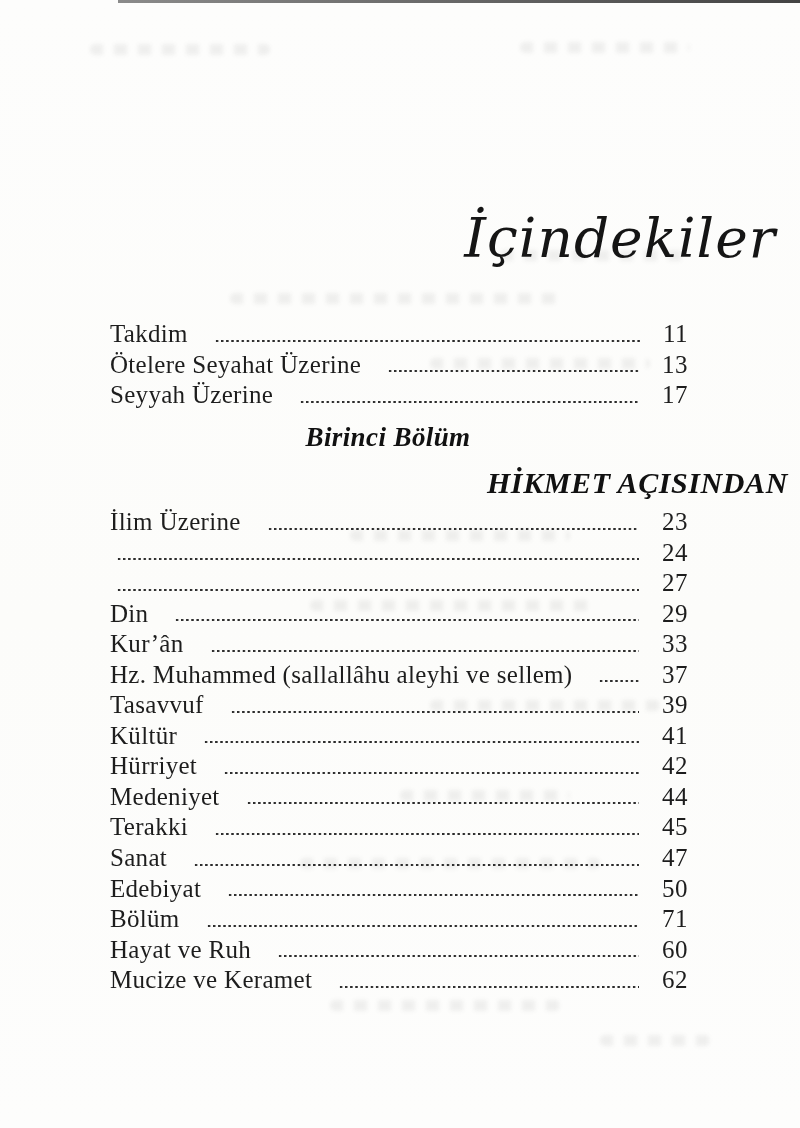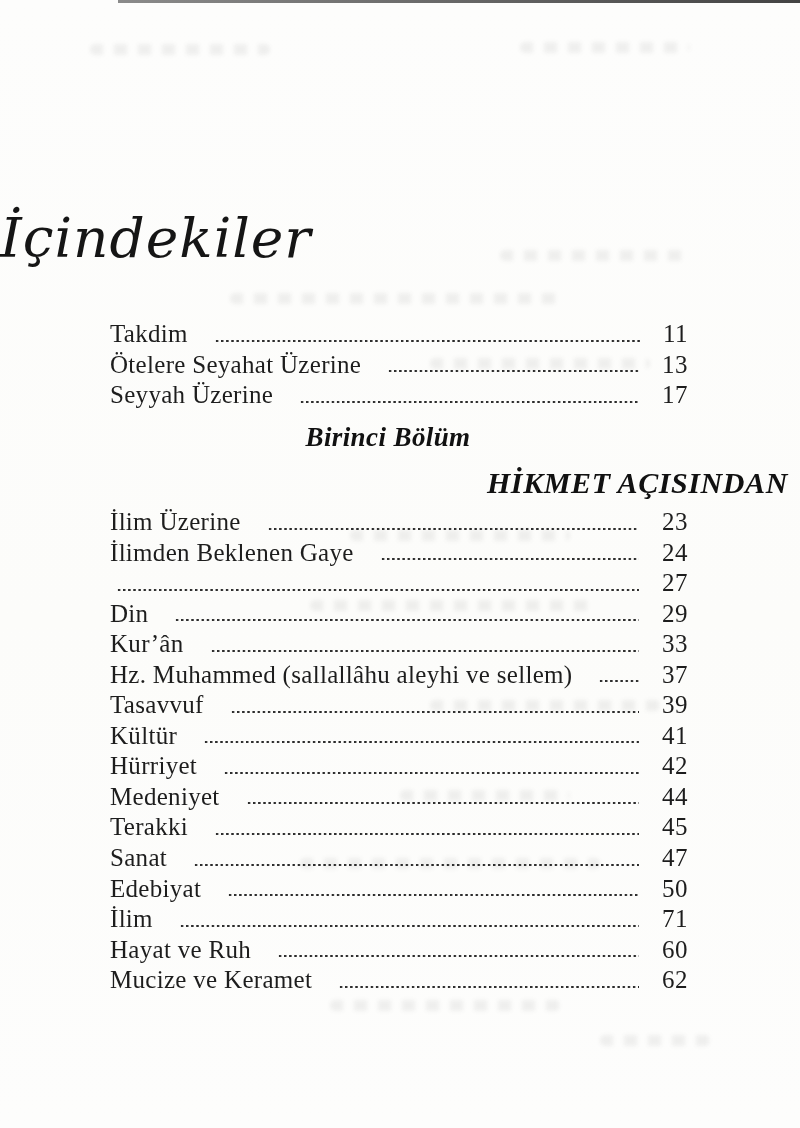--- a/index.html
+++ b/index.html
@@ -8,21 +8,21 @@
     background:linear-gradient(180deg,#fdfdfc 0%,#fcfcfa 55%,#fdfdfc 100%);
     font-family:"Liberation Serif",serif;color:#1d1d1d;overflow:hidden;
   }
   
   .scan-topline{position:absolute;top:0;left:118px;right:0;height:3px;
     background:linear-gradient(90deg,rgba(45,45,45,.55),rgba(35,35,35,.85));}
   .smudge{position:absolute;height:11px;border-radius:5px;
     background:repeating-linear-gradient(90deg,rgba(70,70,70,.14) 0 13px,rgba(0,0,0,0) 13px 24px);
     filter:blur(2.2px);opacity:.55;}
   
-  .title{position:absolute;top:206px;left:0;right:24px;margin:0;text-align:left;
+  .title{position:absolute;top:206px;left:0;right:24px;margin:0;text-align:right;
     font-family:"DejaVu Serif",serif;font-style:italic;font-weight:400;
     font-size:55px;letter-spacing:1px;color:#151515;}
   
   .part-title{position:absolute;top:422px;left:0;right:24px;text-align:center;
     font-weight:bold;font-style:italic;font-size:27px;letter-spacing:.4px;color:#111;}
   .part-heading{position:absolute;top:466px;left:0;right:12px;text-align:right;
     font-weight:bold;font-style:italic;font-size:30px;letter-spacing:.6px;color:#111;}
   
   .toc-list{position:absolute;left:110px;width:578px;}
   .front-list{top:320px;}
@@ -77,21 +77,20 @@
   <div class="part-title">Birinci Bölüm</div>
   <div class="part-heading">HİKMET AÇISINDAN</div>
 
   <div class="toc-list chapter-list">
       <div class="toc-row">
         <span class="toc-label">İlim Üzerine</span>
         <span class="leader"></span>
         <span class="toc-page">23</span>
       </div>
       <div class="toc-row">
-        <span class="toc-label">İlimden Beklenen Gaye</span>
         <span class="leader"></span>
         <span class="toc-page">24</span>
       </div>
       <div class="toc-row">
         <span class="leader"></span>
         <span class="toc-page">27</span>
       </div>
       <div class="toc-row">
         <span class="toc-label">Din</span>
         <span class="leader"></span>
@@ -136,21 +135,21 @@
         <span class="toc-label">Sanat</span>
         <span class="leader"></span>
         <span class="toc-page">47</span>
       </div>
       <div class="toc-row">
         <span class="toc-label">Edebiyat</span>
         <span class="leader"></span>
         <span class="toc-page">50</span>
       </div>
       <div class="toc-row">
-        <span class="toc-label">İlim</span>
+        <span class="toc-label">Bölüm</span>
         <span class="leader"></span>
         <span class="toc-page">71</span>
       </div>
       <div class="toc-row">
         <span class="toc-label">Hayat ve Ruh</span>
         <span class="leader"></span>
         <span class="toc-page">60</span>
       </div>
       <div class="toc-row">
         <span class="toc-label">Mucize ve Keramet</span>

